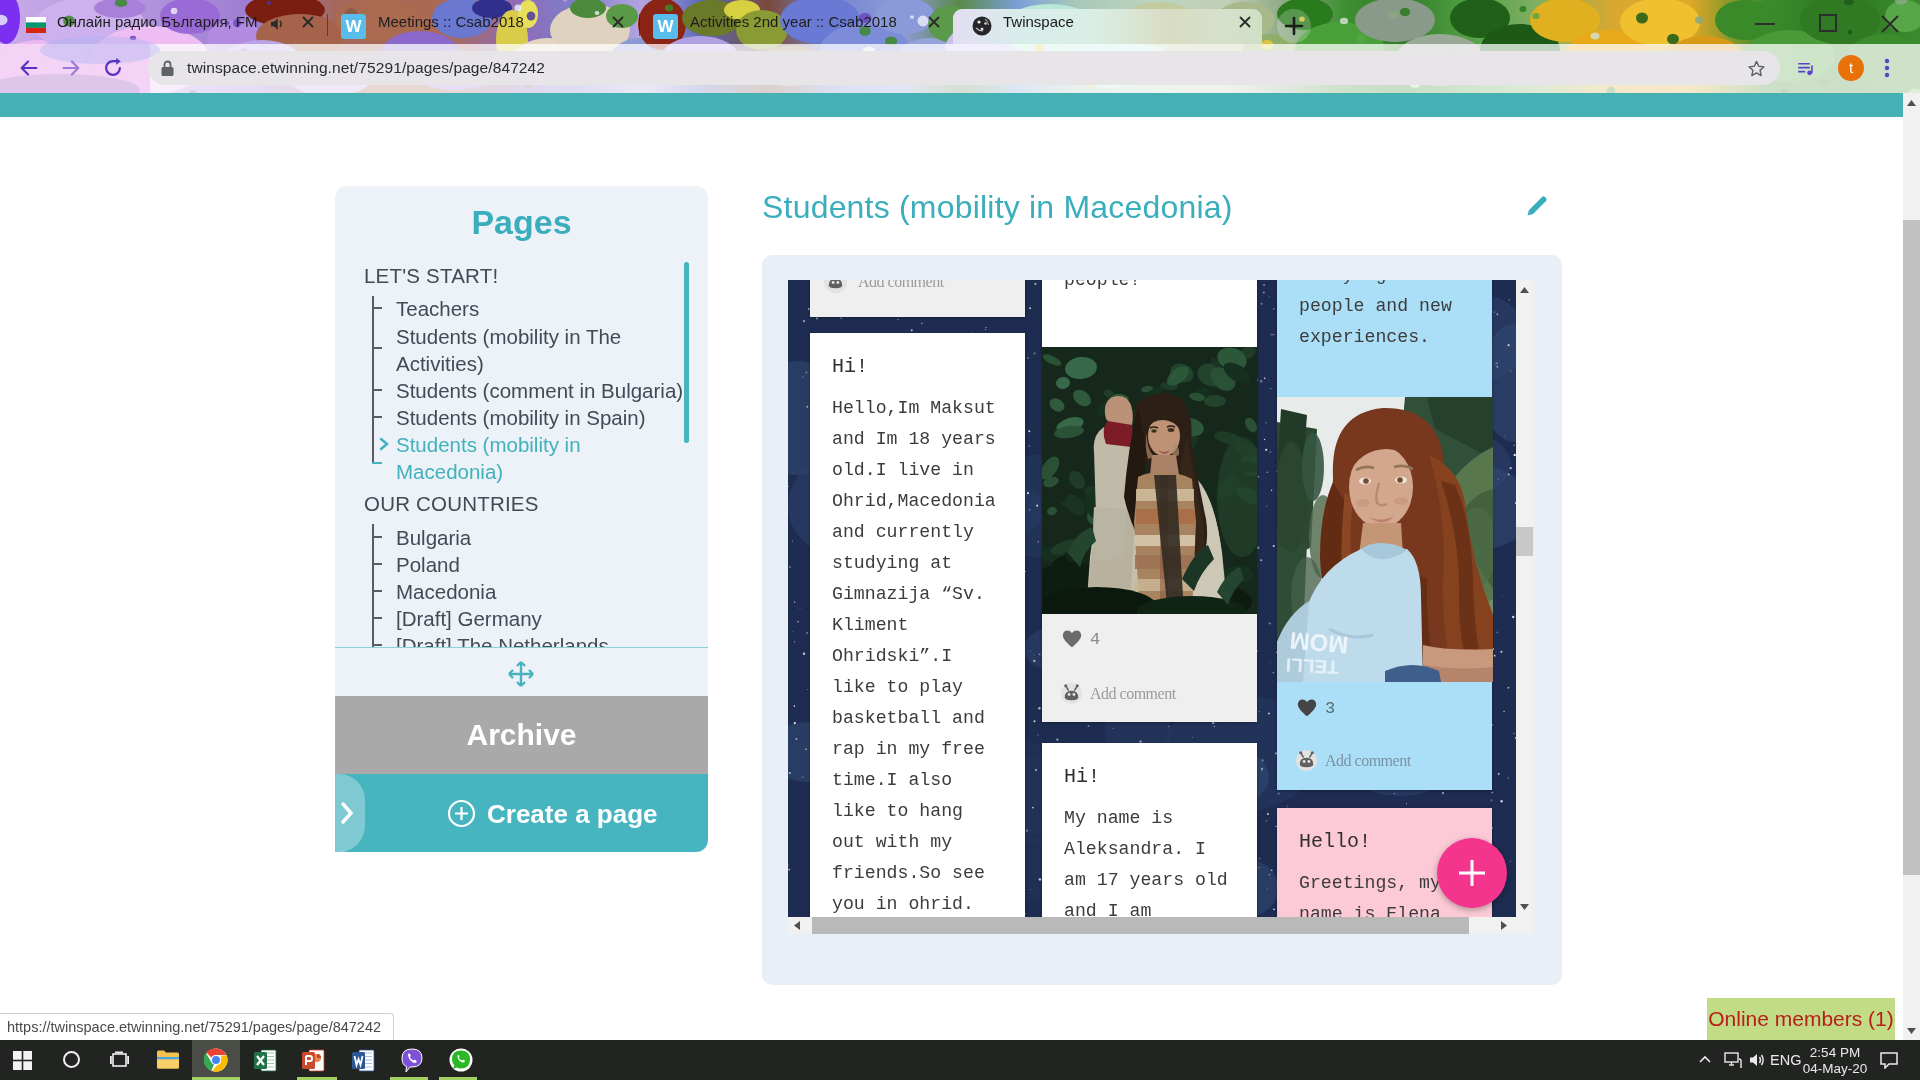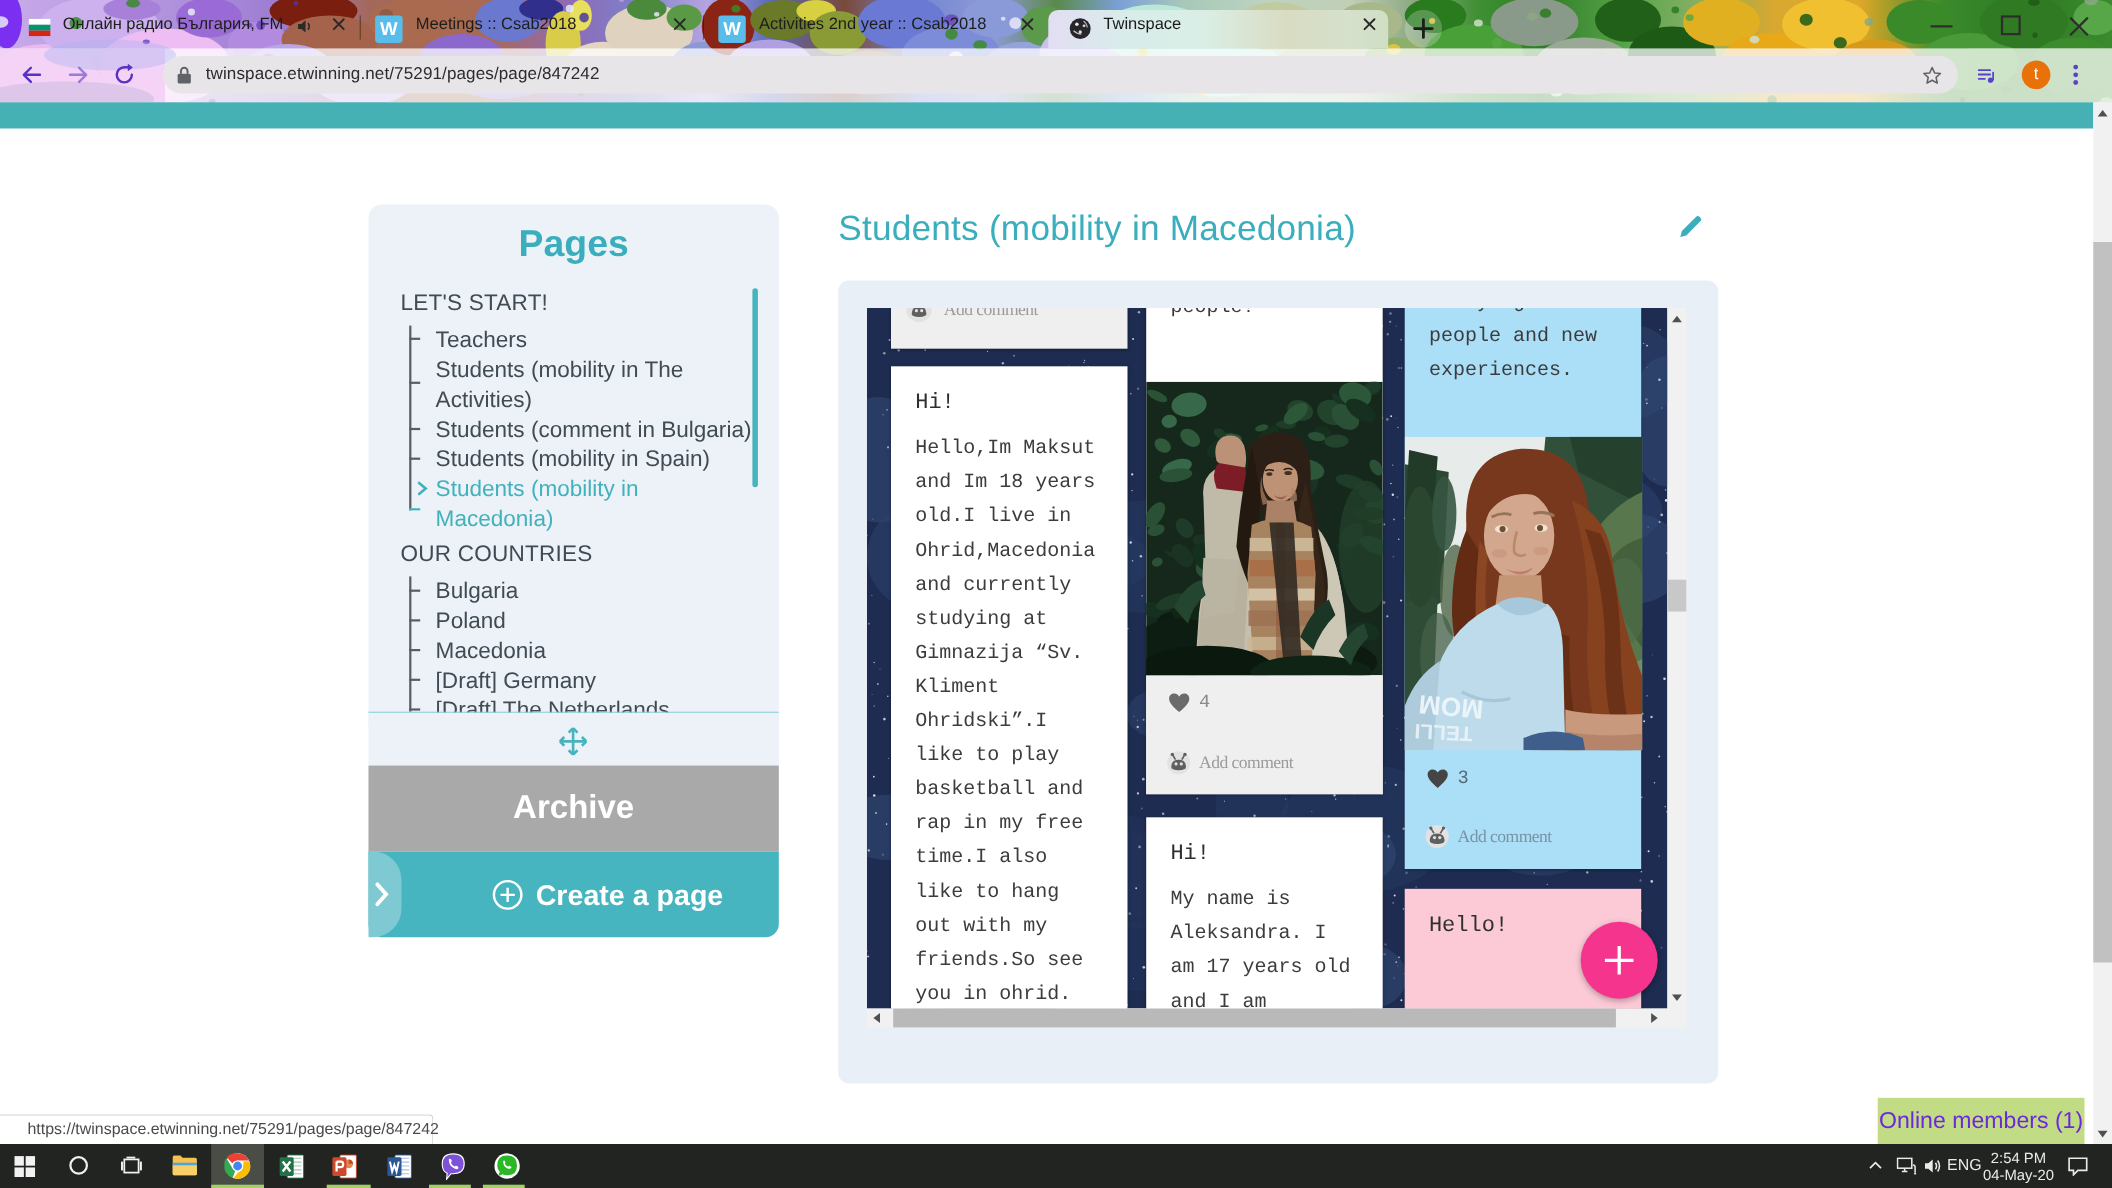--- a/index.html
+++ b/index.html
@@ -42,22 +42,22 @@
   font-family:"Liberation Mono",monospace;color:#3c3c3c}
 .cardtitle{font-size:20px;color:#2f2f2f}
 .cardbody{font-size:18.2px;line-height:31px;color:#3c3c3c;letter-spacing:0px}
 .graysec{background:#efefef}
 .addc{font-family:Liberation Serif, serif;font-size:16px;color:#9b9b9b;letter-spacing:-0.5px}
 .cnt{font-family:"Liberation Mono",monospace;font-size:17px;color:#8a8a8a}
 
 .sbtrack{position:absolute;background:#f1f1f1}
 .sbthumb{position:absolute;background:#c1c1c1}
 
-.status{position:absolute;left:0;top:1013px;width:394px;height:27px;background:#fff;border:1px solid #cfcfcf;border-left:none;border-bottom:none;border-radius:0 4px 0 0;font-size:14.5px;color:#4a4a4a;line-height:26px;padding-left:25px}
-.online{position:absolute;left:1707px;top:998px;width:188px;height:42px;background:#c2dc85;color:#6d28d9;font-size:21px;text-align:center;line-height:42px}
+.status{position:absolute;left:0;top:1013px;width:394px;height:27px;background:#fff;border:1px solid #cfcfcf;border-left:none;border-bottom:none;border-radius:0 4px 0 0;font-size:14.5px;color:#4a4a4a;line-height:26px;padding-left:7px}
+.online{position:absolute;left:1707px;top:998px;width:188px;height:42px;background:#c2dc85;color:#b91c1c;font-size:21px;text-align:center;line-height:42px}
 
 .taskbar{position:absolute;left:0;top:1040px;width:1920px;height:40px;background:#212420}
 .slot-hl{position:absolute;left:192px;top:1040px;width:48px;height:40px;background:#494d46}
 .underline{position:absolute;top:1077px;height:3px;background:#a3d063}
 </style></head>
 <body>
 <svg class="theme" width="1920" height="93" viewBox="0 0 1920 93">
     <defs>
       <linearGradient id="tg" x1="0" y1="0" x2="1" y2="0">
         <stop offset="0.0" stop-color="#c9abe9"></stop>
@@ -1584,20 +1584,21 @@
         <path d="M15 9 L18 4" stroke="#5f5f5f" stroke-width="1.6"></path>
         <circle cx="6" cy="4" r="1.6" fill="#5f5f5f"></circle>
         <circle cx="18" cy="4" r="1.6" fill="#5f5f5f"></circle>
         <circle cx="9.5" cy="13" r="1.5" fill="#e2e2e2"></circle>
         <circle cx="14.5" cy="13" r="1.5" fill="#e2e2e2"></circle>
       </svg>
       <div class="addc abs" style="left:48px;top:567px;color:#7a93a3">Add comment</div>
     </div>
     <div class="card" style="left:489px;top:528px;height:135px;background:#fccad6">
       <div class="cardtitle" style="position:absolute;left:22px;top:22px">Hello!</div>
+      <div class="cardbody" style="position:absolute;left:22px;top:60px">Greetings, my<br>name is Elena</div>
     </div>
   </div>
 <div class="abs" style="left:1437px;top:838px;width:70px;height:70px;border-radius:50%;background:#f5348e;box-shadow:0 2px 6px rgba(0,0,0,0.3)"></div>
 <svg class="abs" style="left:1437px;top:838px" width="70" height="70" viewBox="0 0 70 70">
     <path d="M35 22 L35 48 M22 35 L48 35" stroke="#fff" stroke-width="3"></path>
   </svg>
 <div class="sbtrack" style="left:1903px;top:93px;width:17px;height:947px"></div>
 <div class="sbthumb" style="left:1903px;top:220px;width:17px;height:655px"></div>
 <svg class="abs" style="left:1903px;top:96px" width="17" height="14" viewBox="0 0 17 14">
     <path d="M8.5 4 L13 10 L4 10 Z" fill="#505050"></path>

